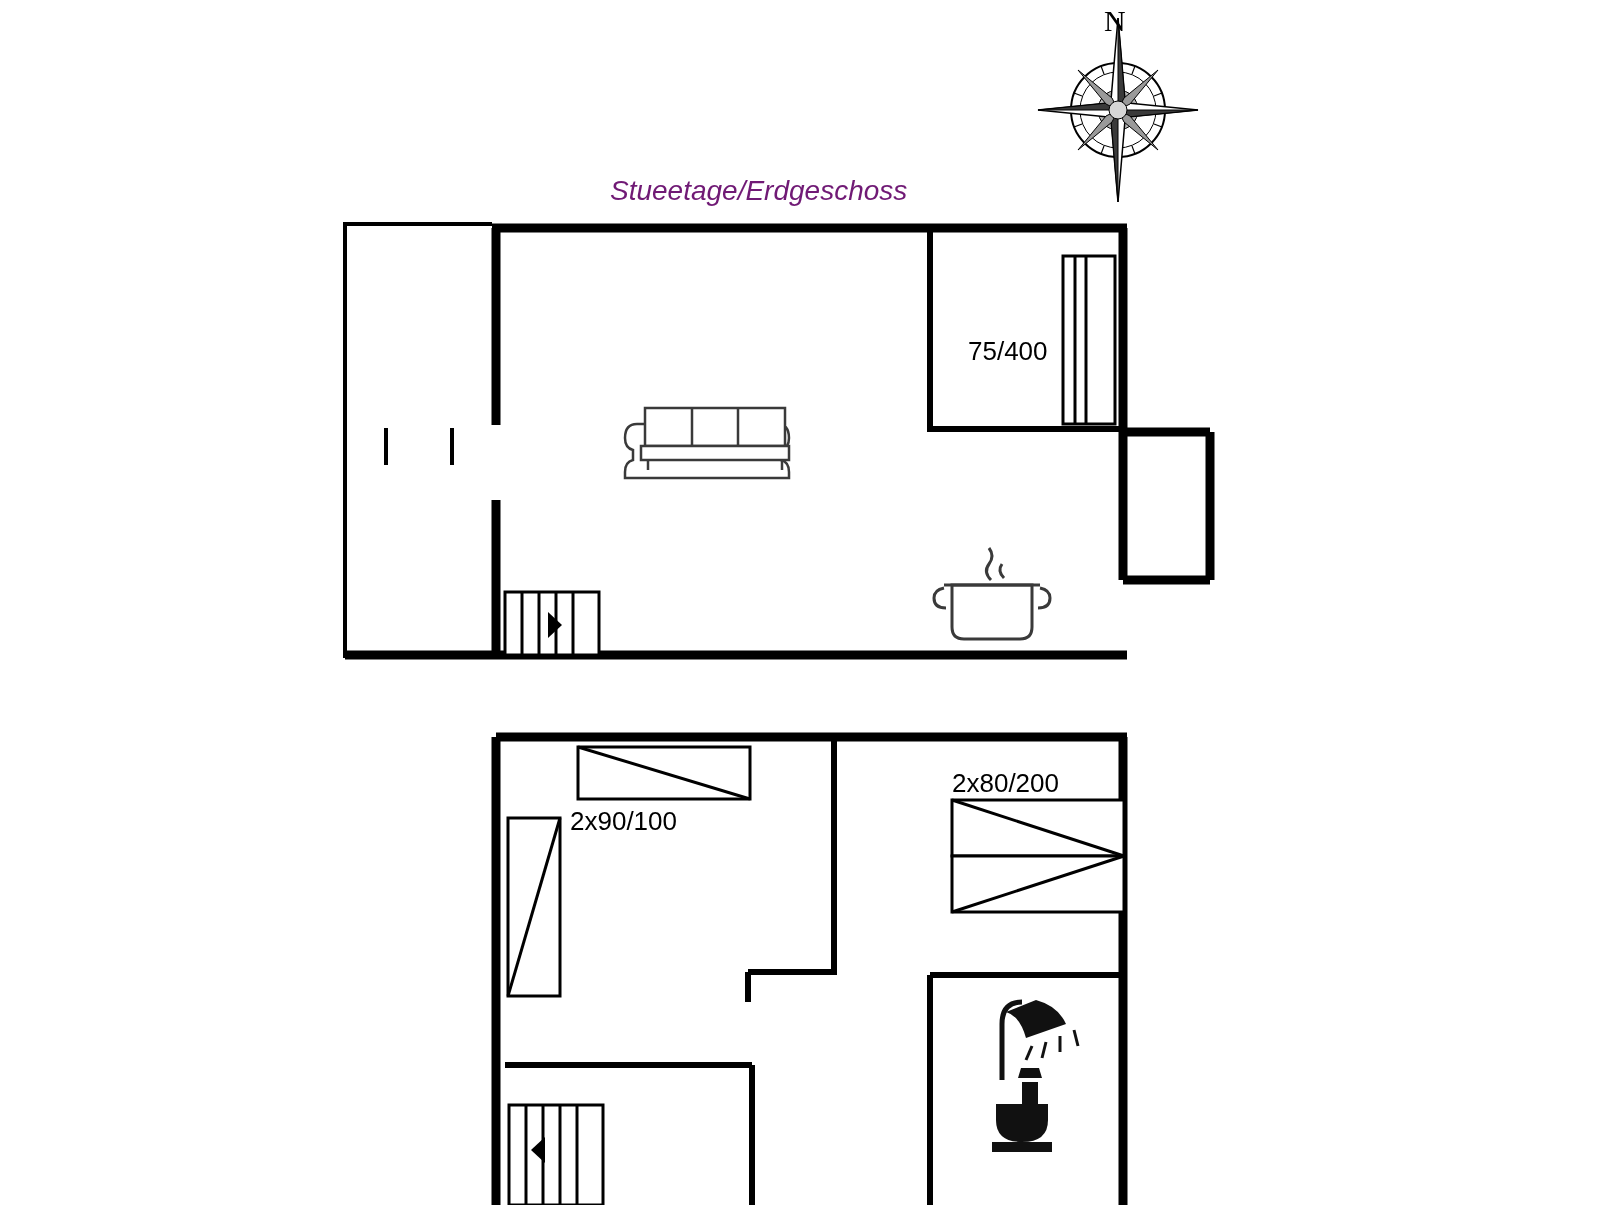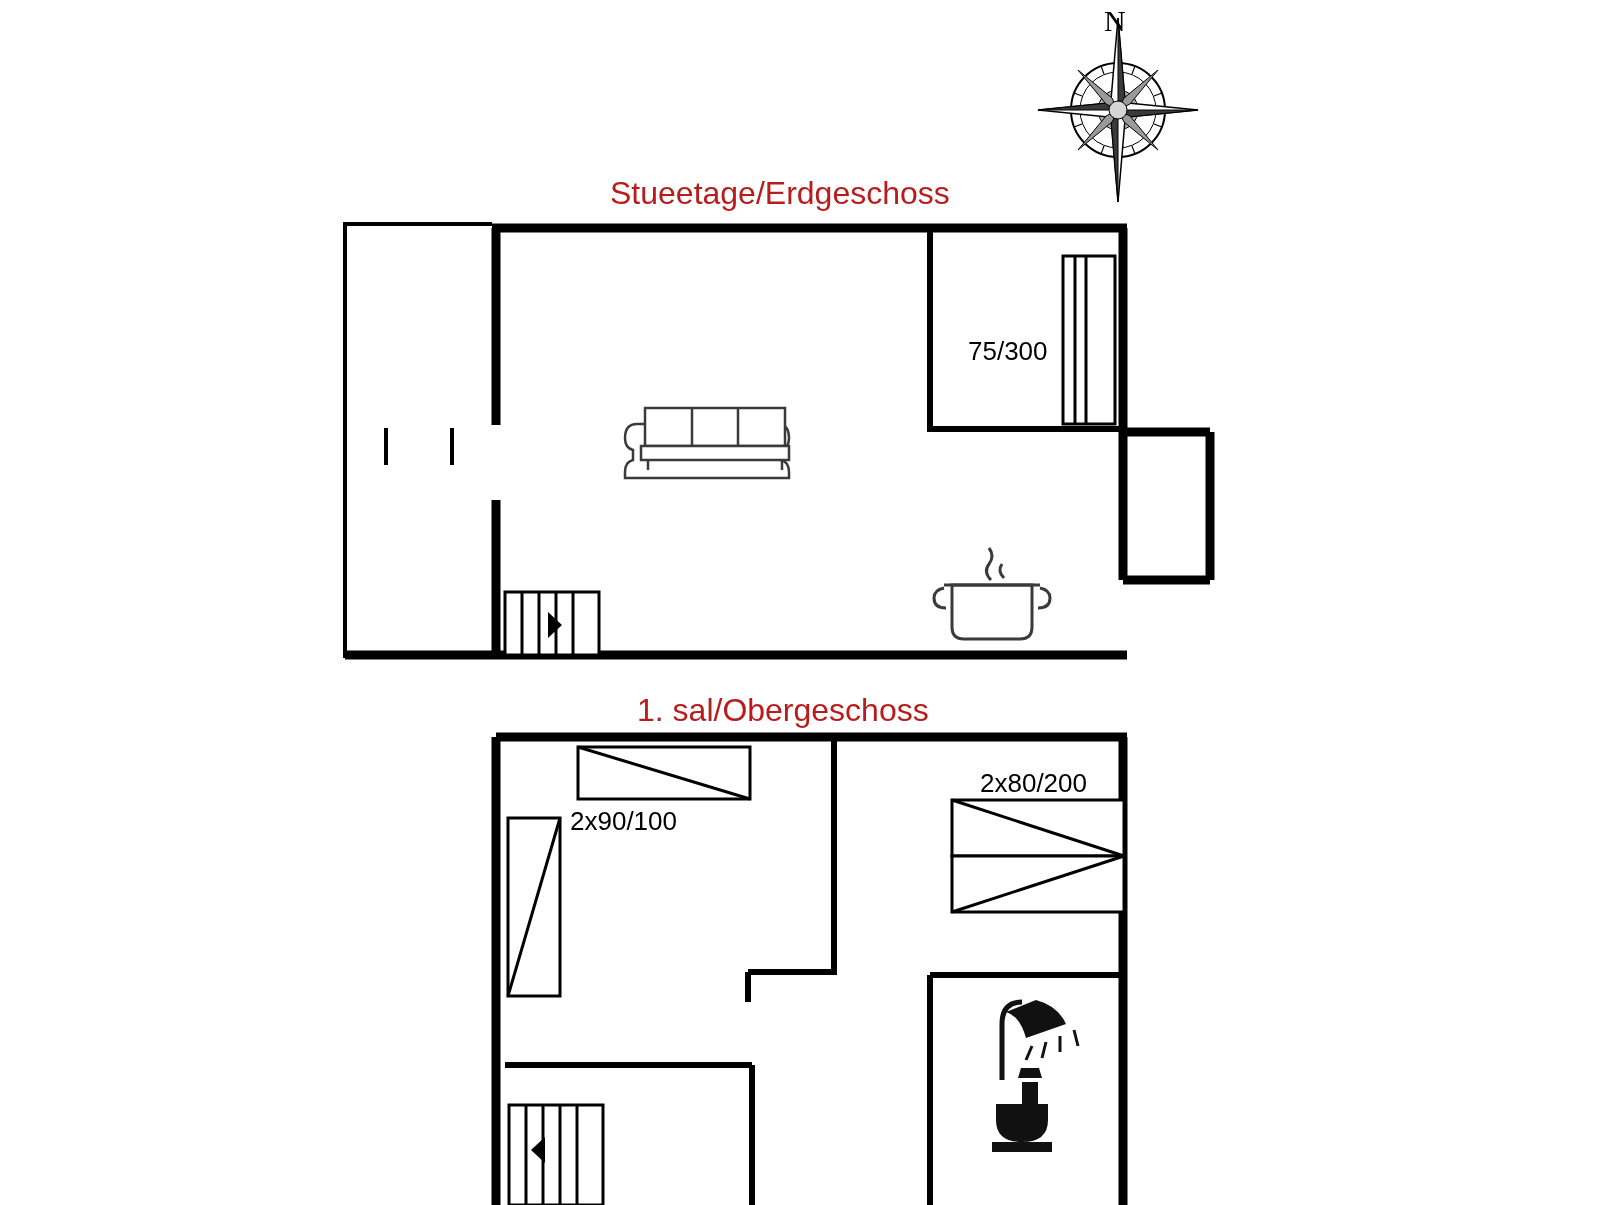--- a/index.html
+++ b/index.html
@@ -15,42 +15,43 @@
     overflow: hidden;
   }
   .stage {
     position: absolute;
     left: 0; top: 0;
     width: 1606px;
     height: 1205px;
   }
   .floor-title {
     position: absolute;
-    font-size: 32px;
-    color: #b91c1c;
+    font-size: 28px;
+    color: #701a75;
     white-space: nowrap;
     letter-spacing: 0px;
+    font-style: italic;
   }
   #title-ground {
     left: 610px;
     top: 175px;
   }
   #title-upper {
     left: 637px;
     top: 692px;
   }
   .label {
     position: absolute;
     font-size: 26px;
     color: #000;
     white-space: nowrap;
   }
   #label-75-200 { left: 968px; top: 336px; }
   #label-2x90 { left: 570px; top: 806px; }
-  #label-2x80 { left: 980px; top: 768px; }
+  #label-2x80 { left: 952px; top: 768px; }
   .compass-letter {
     position: absolute;
     left: 1104px;
     top: 4px;
     font-family: "Liberation Serif", serif;
     font-size: 30px;
     color: #000;
   }
   svg { display: block; }
   .plan-svg {
@@ -234,19 +235,18 @@
         <line x1="526" y1="1105" x2="526" y2="1205"></line>
         <line x1="543" y1="1105" x2="543" y2="1205"></line>
         <line x1="560" y1="1105" x2="560" y2="1205"></line>
         <line x1="577" y1="1105" x2="577" y2="1205"></line>
         <polygon points="545,1137 531,1150 545,1163" fill="#000" stroke="none"></polygon>
       </g>
     </g>
   </svg>
 
   <div class="floor-title" id="title-ground">Stueetage/Erdgeschoss</div>
-  <div class="floor-title" id="title-upper">1. sal/Obergeschoss</div>
-
-  <div class="label" id="label-75-200">75/300</div>
+
+  <div class="label" id="label-75-200">75/400</div>
   <div class="label" id="label-2x90">2x90/100</div>
   <div class="label" id="label-2x80">2x80/200</div>
 
 </div>
 
 </body></html>

